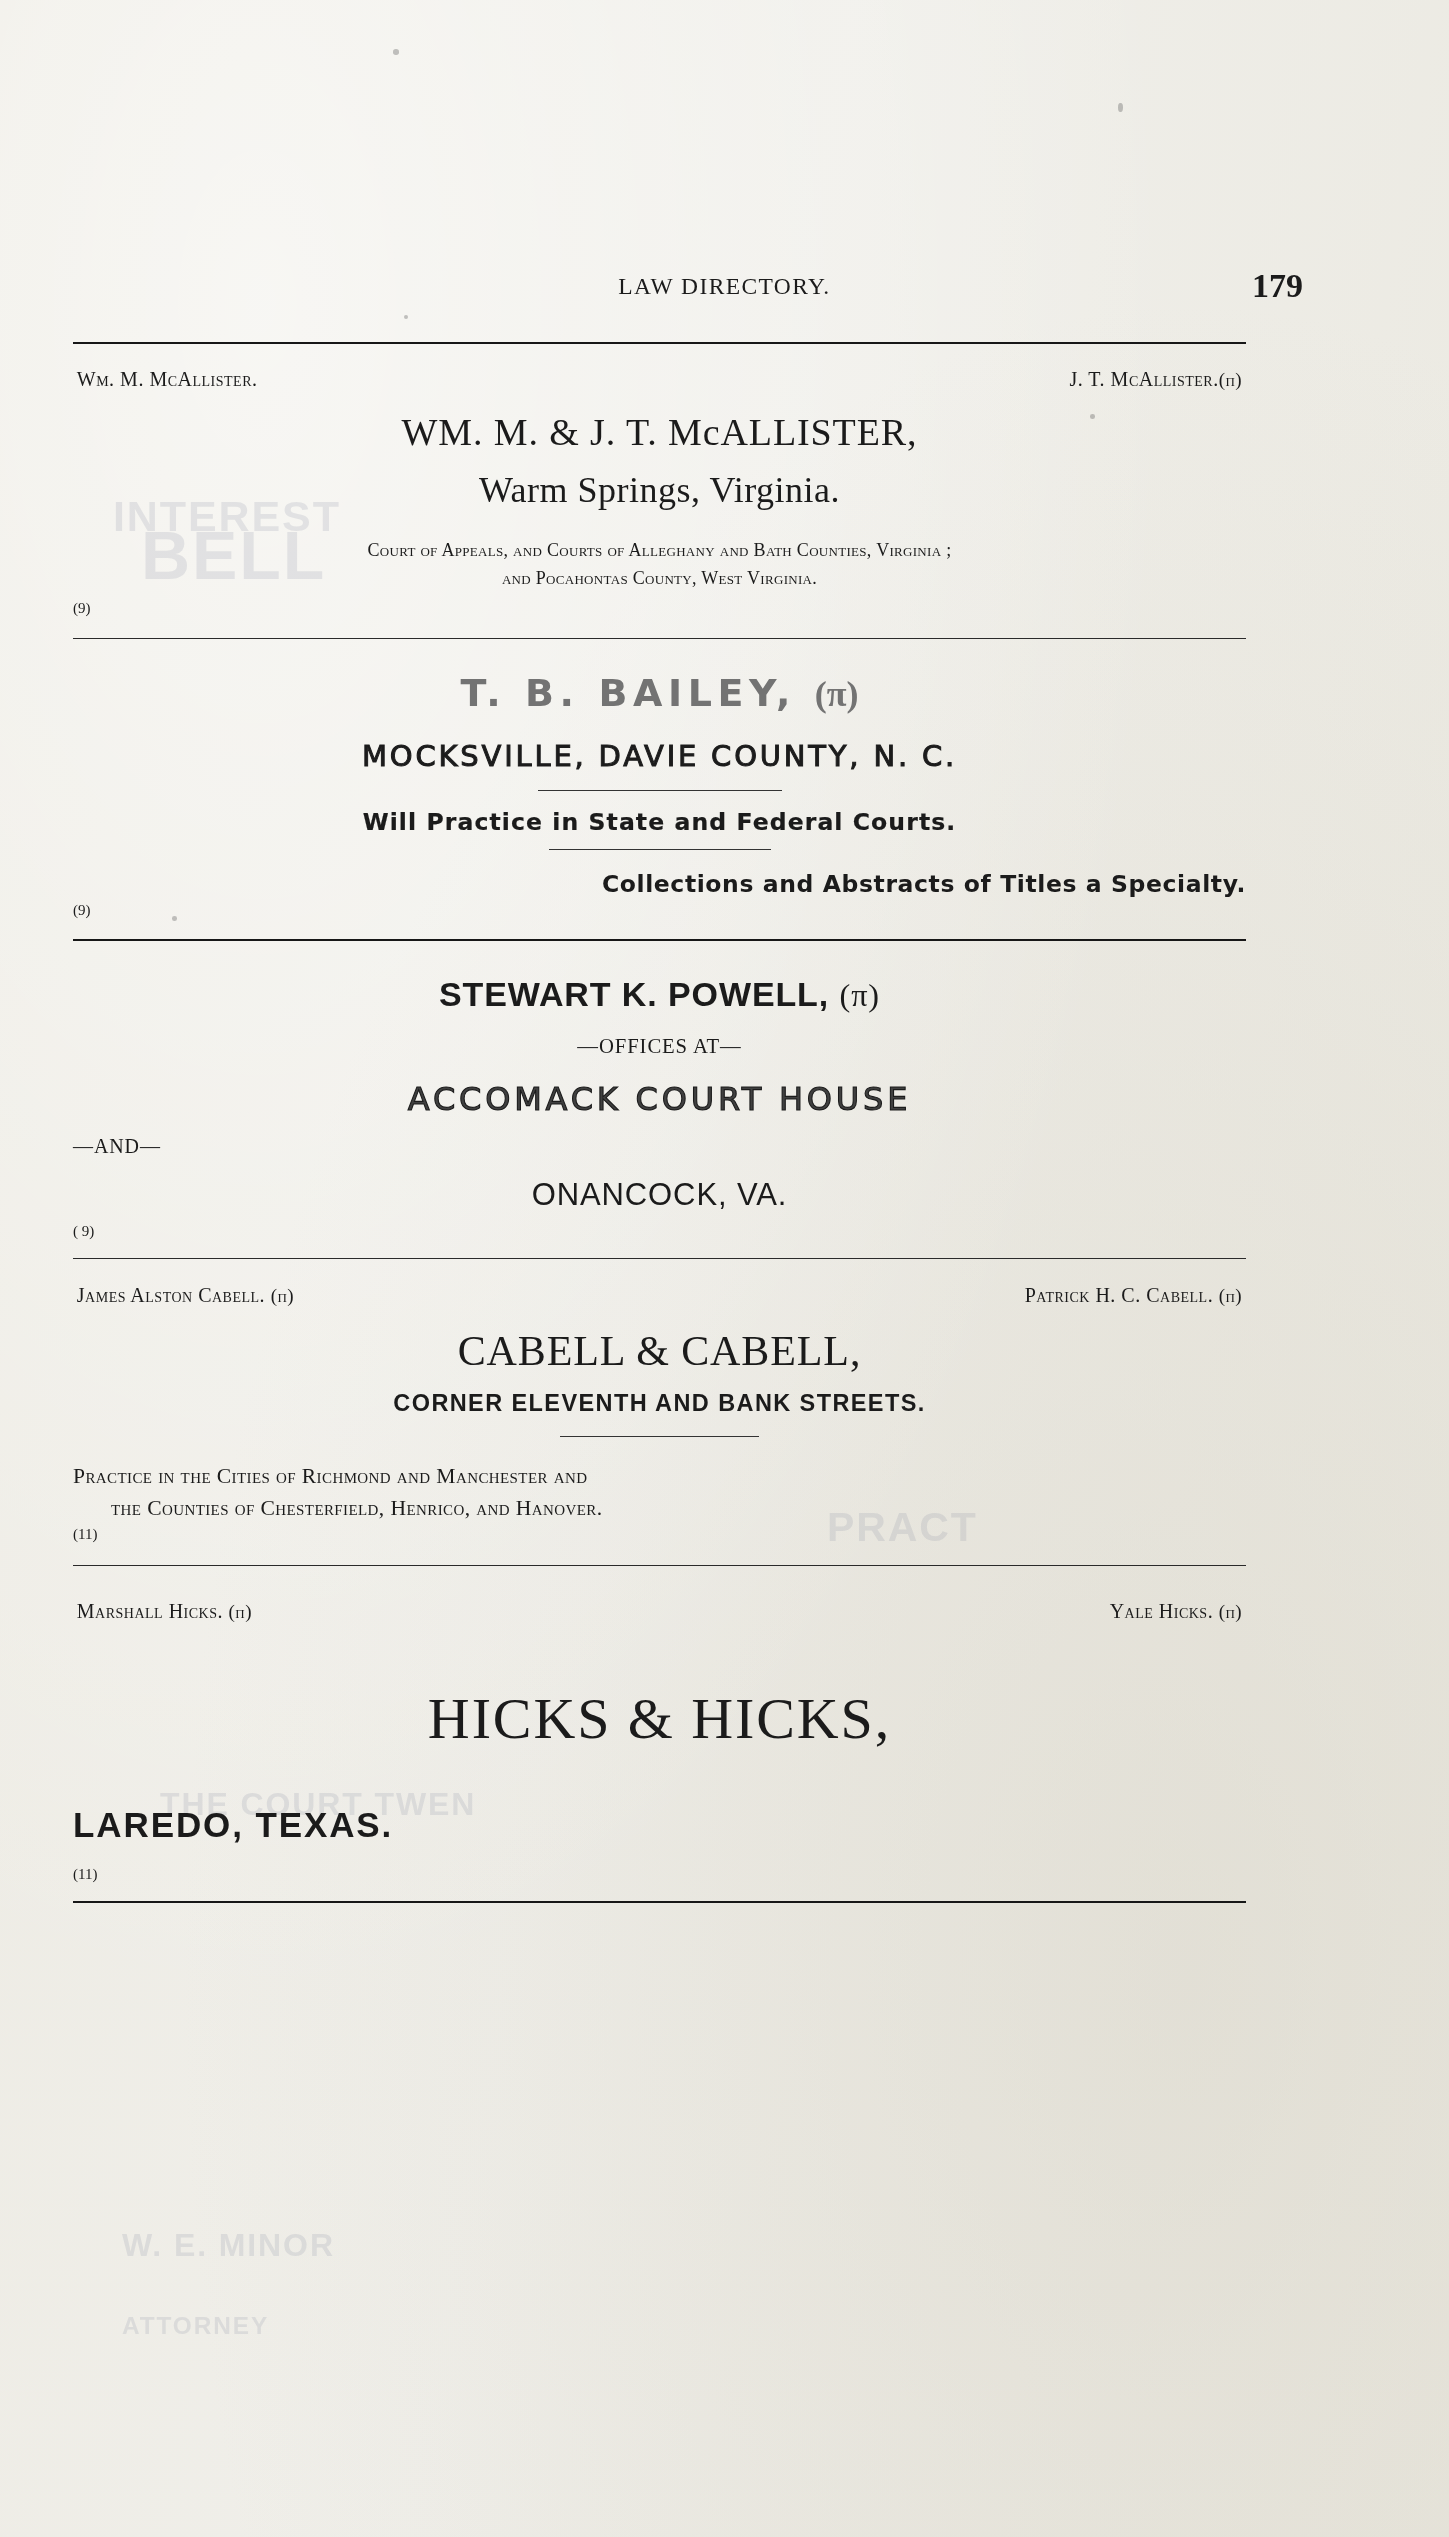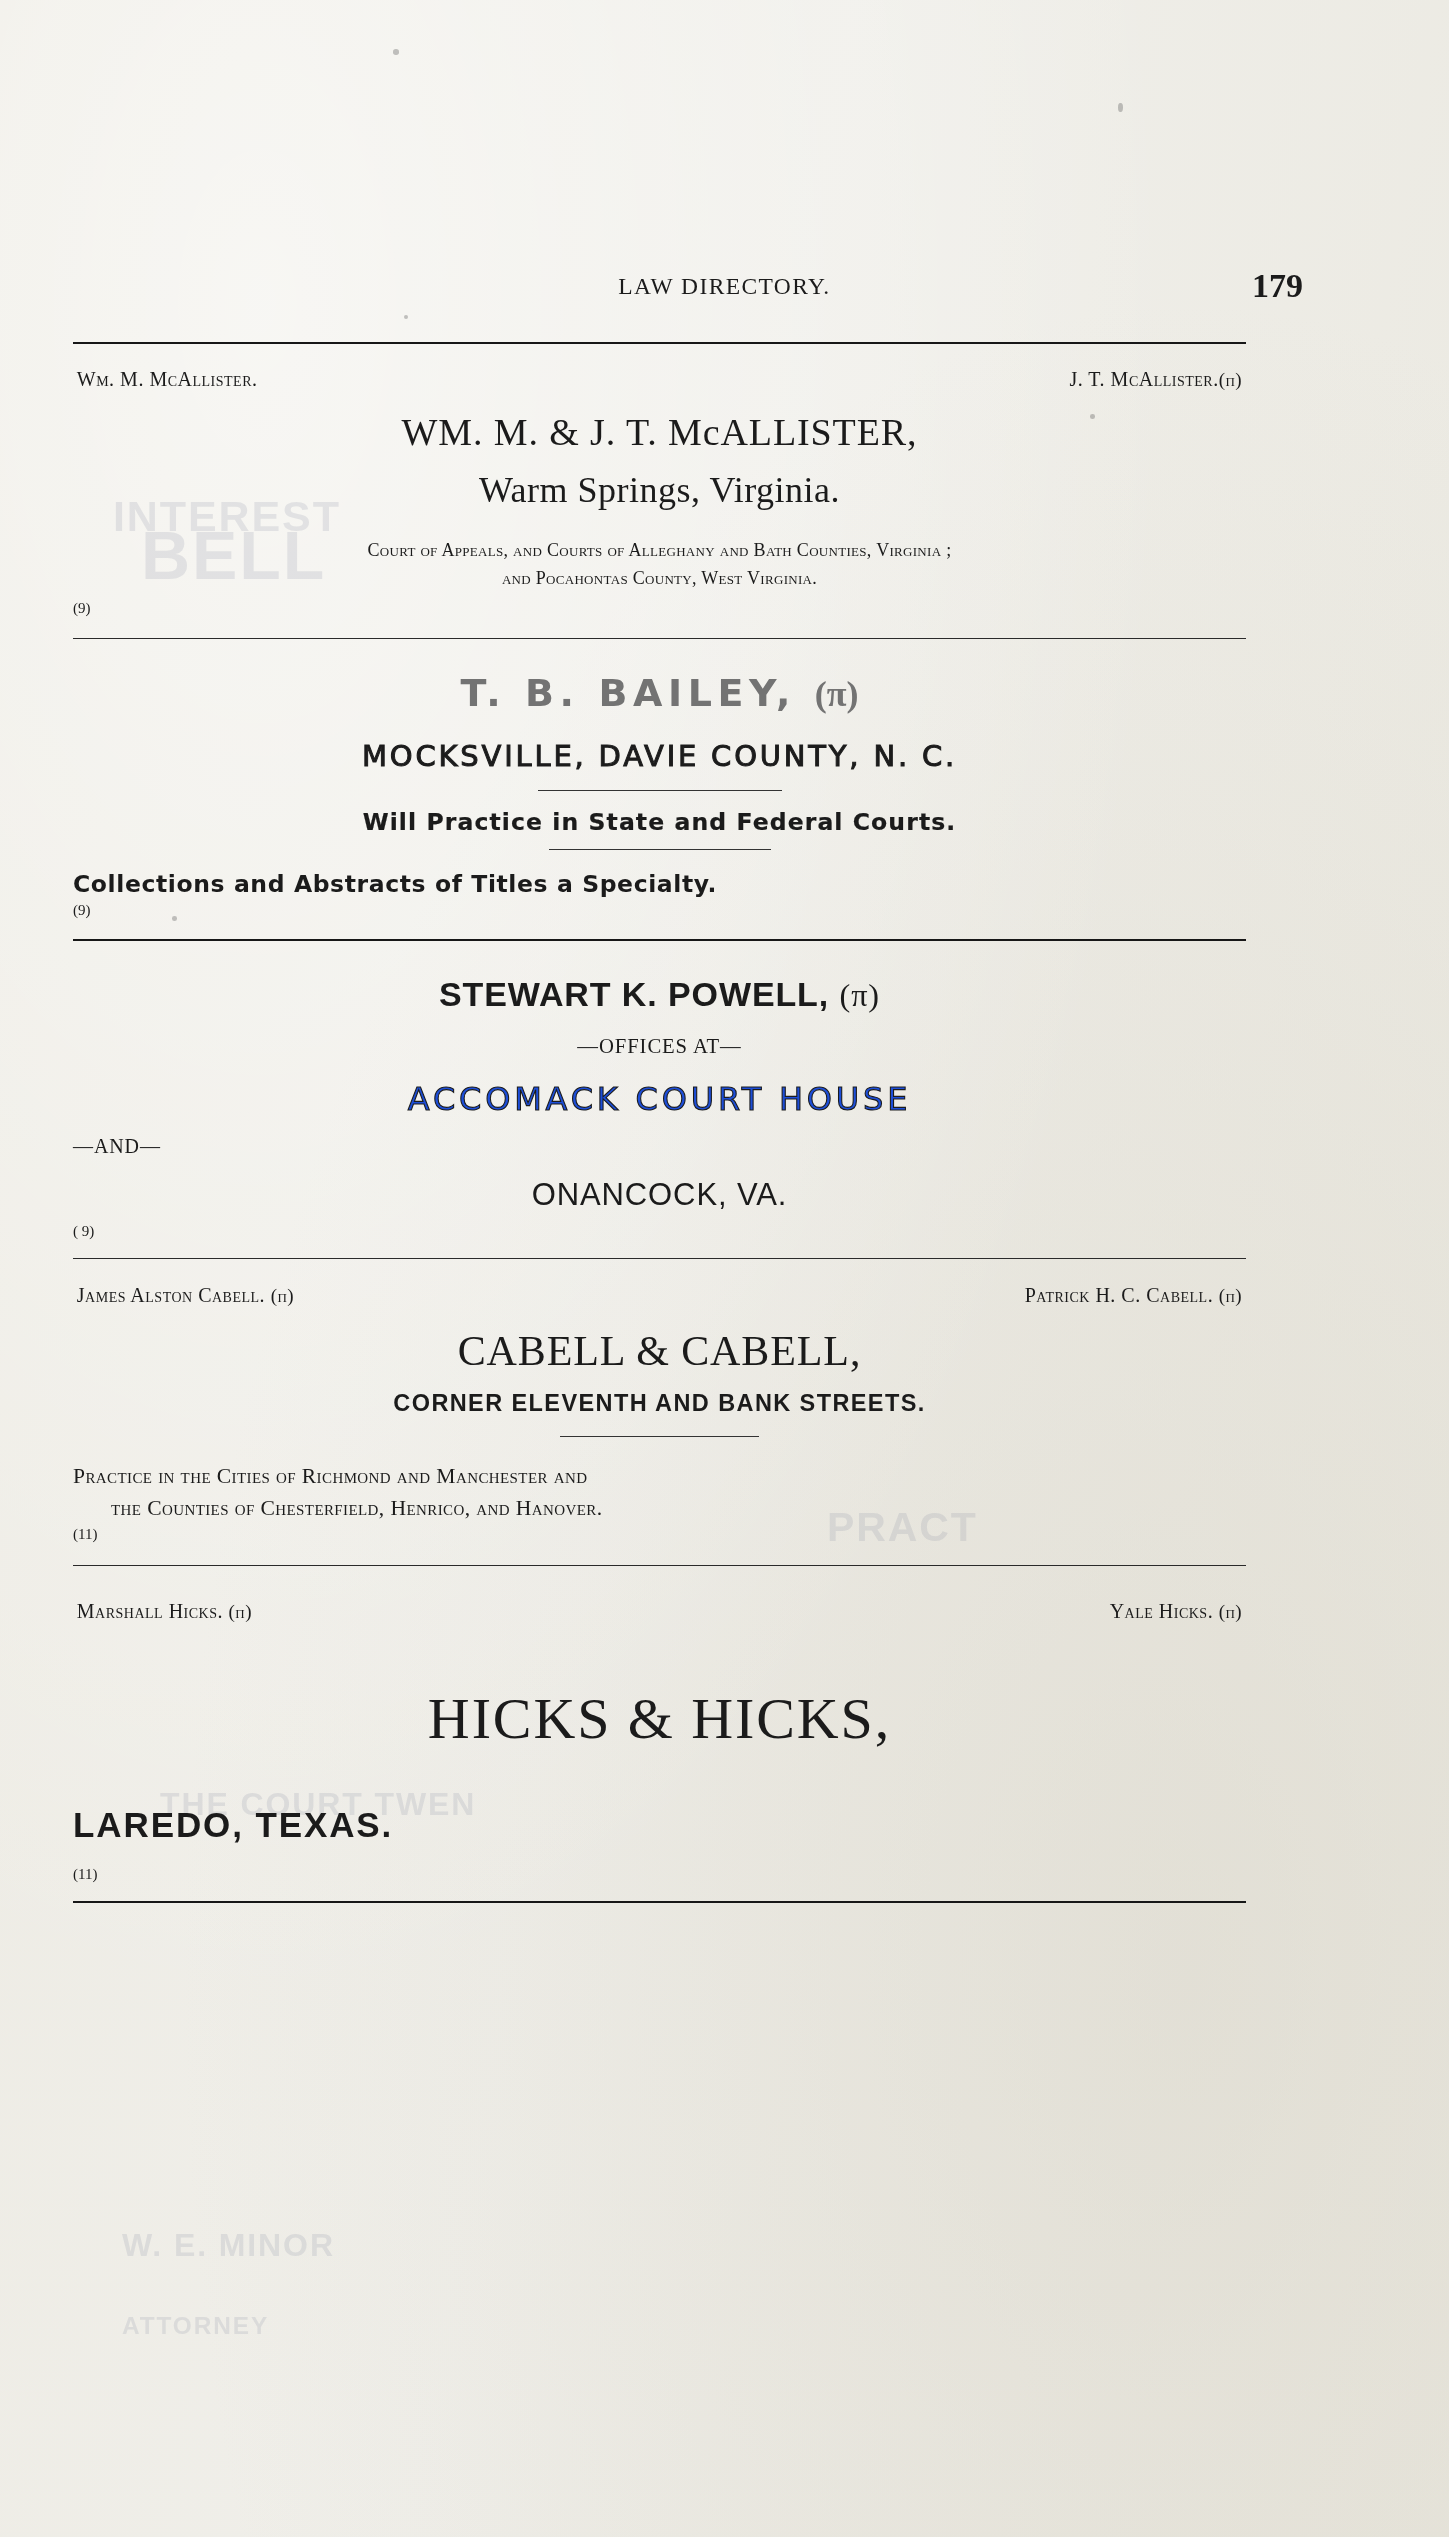--- a/index.html
+++ b/index.html
@@ -174,21 +174,21 @@
   .bailey-line {
     text-align: center;
     font-size: 23.5px;
     letter-spacing: 1.1px;
     font-family: "DejaVu Sans", sans-serif;
     font-weight: 700;
     -webkit-text-stroke: 0.2px #111;
     margin-top: 5.6px;
   }
   .bailey-spec {
-    text-align: left;
+    text-align: right;
     font-size: 23.5px;
     letter-spacing: 0.6px;
     font-family: "DejaVu Sans", sans-serif;
     font-weight: 700;
     margin-top: 20px;
   }
   
   .powell-name {
     text-align: center;
     font-family: "Liberation Sans", sans-serif;
@@ -203,21 +203,21 @@
     font-size: 20.7px;
     letter-spacing: 0.9px;
     margin-top: 20.7px;
   }
   .powell-court {
     text-align: center;
     font-family: "DejaVu Sans", sans-serif;
     font-size: 32px;
     letter-spacing: 3.8px;
     margin-top: 22.6px;
-    color: #1d4ed8;
+    color: #404040;
     -webkit-text-stroke: 1.1px #1b1b1b;
   }
   .and-line {
     text-align: left;
     font-variant: small-caps;
     font-size: 20px;
     letter-spacing: 0.9px;
     margin-top: 17px;
   }
   .powell-city {

